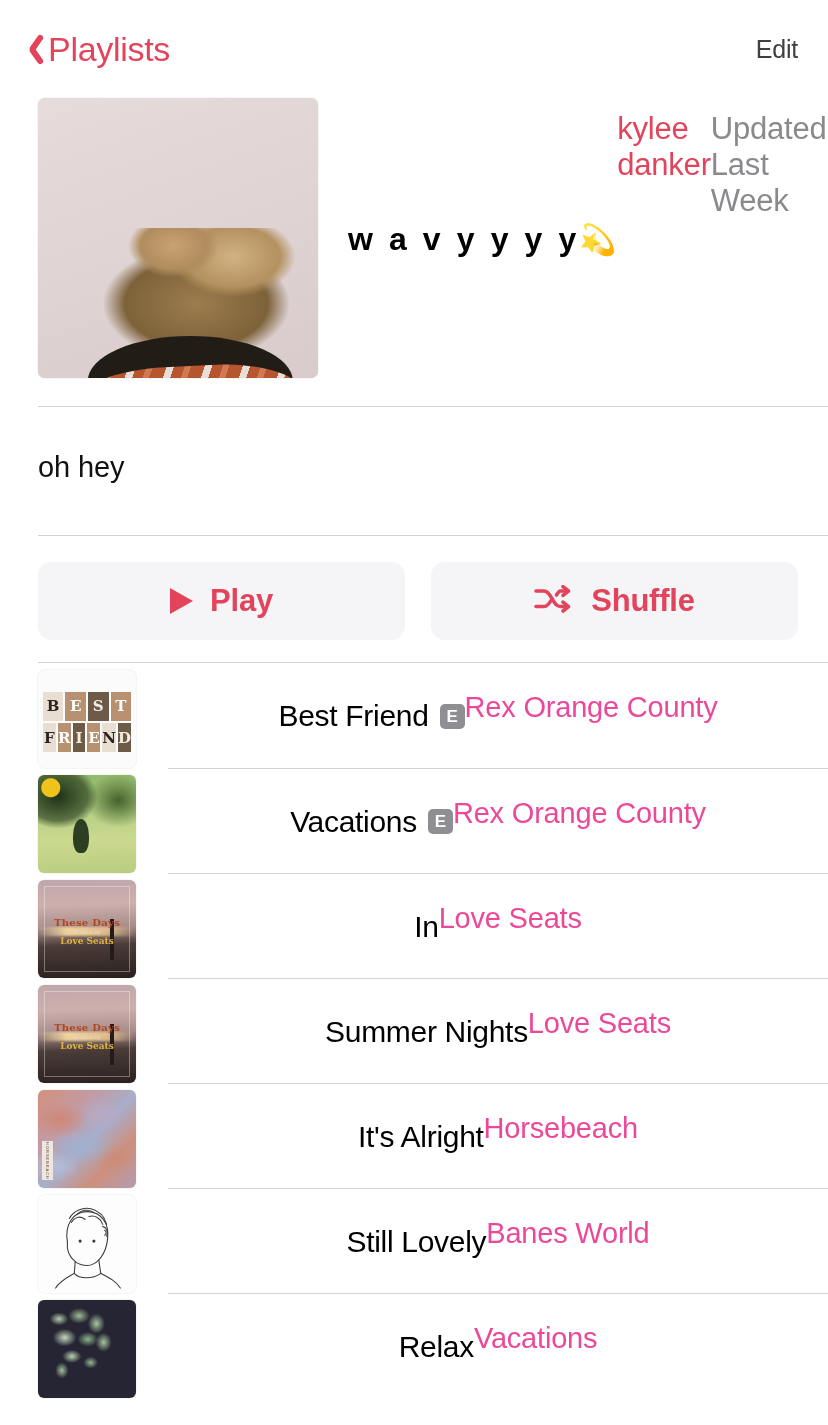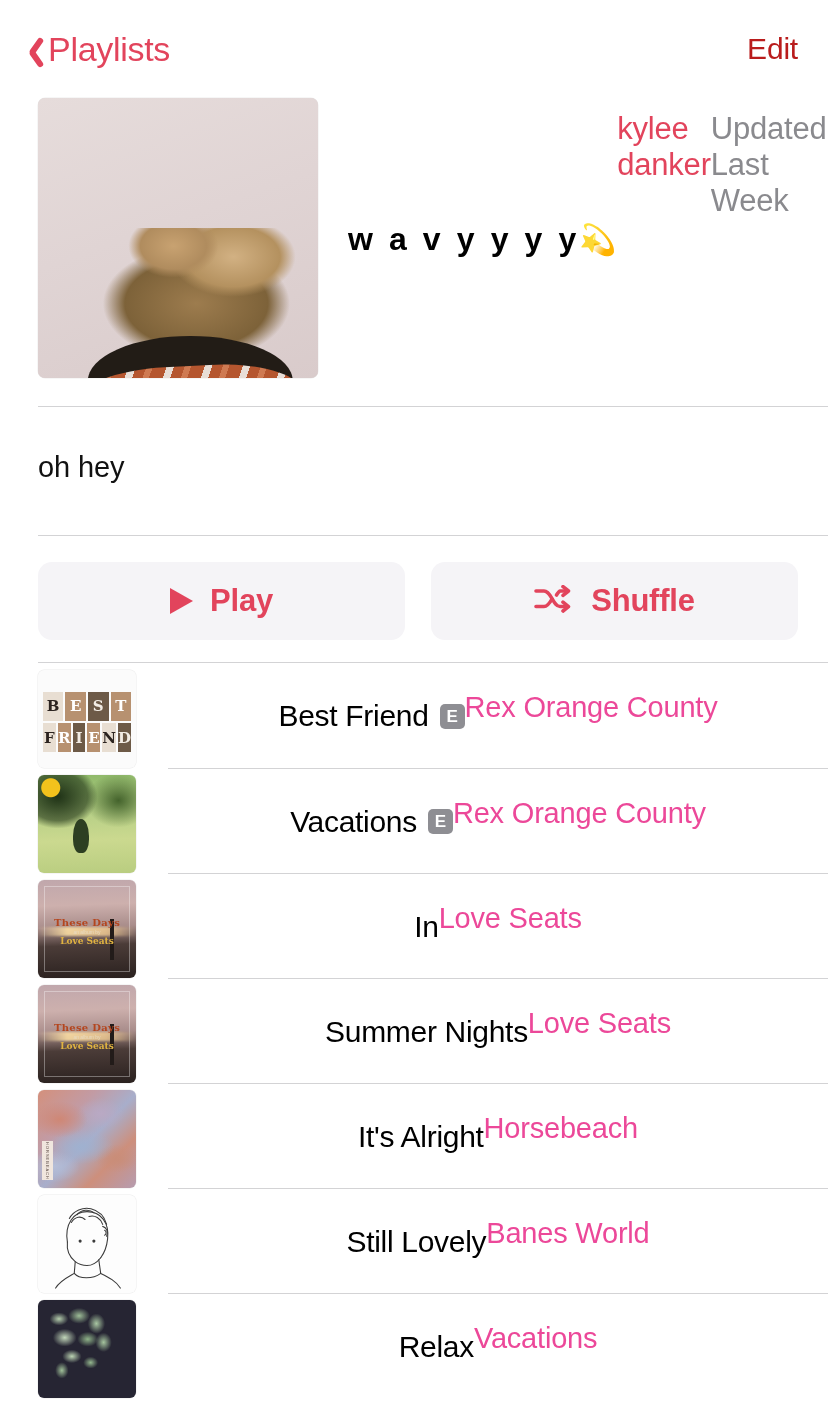--- a/index.html
+++ b/index.html
@@ -23,21 +23,21 @@
   
   .navbar {
     height: 98px;
     display: flex;
     align-items: center;
     justify-content: space-between;
     padding: 0 30px 0 22px;
   }
   .nav-back {
     display: flex;
-    align-items: flex-end;
+    align-items: center;
     gap: 6px;
     color: #E2445C;
     cursor: pointer;
   }
   .chevron-left {
     width: 20px;
     height: 34px;
     position: relative;
     flex: none;
   }
@@ -52,22 +52,22 @@
     border-radius: 3px;
   }
   .chevron-left::before { top: 0px; transform: rotate(35deg); transform-origin: bottom center; }
   .chevron-left::after  { top: 16px; transform: rotate(-35deg); transform-origin: top center; }
   .nav-back-label {
     font-size: 34px;
     color: #E2445C;
     letter-spacing: -0.3px;
   }
   .nav-edit {
-    font-size: 30px;
-    color: #b91c1c;
+    font-size: 25px;
+    color: #404040;
     cursor: pointer;
     letter-spacing: -0.2px;
   }
 
   
   .header {
     display: flex;
     padding: 0 30px 0 38px;
     gap: 30px;
   }

